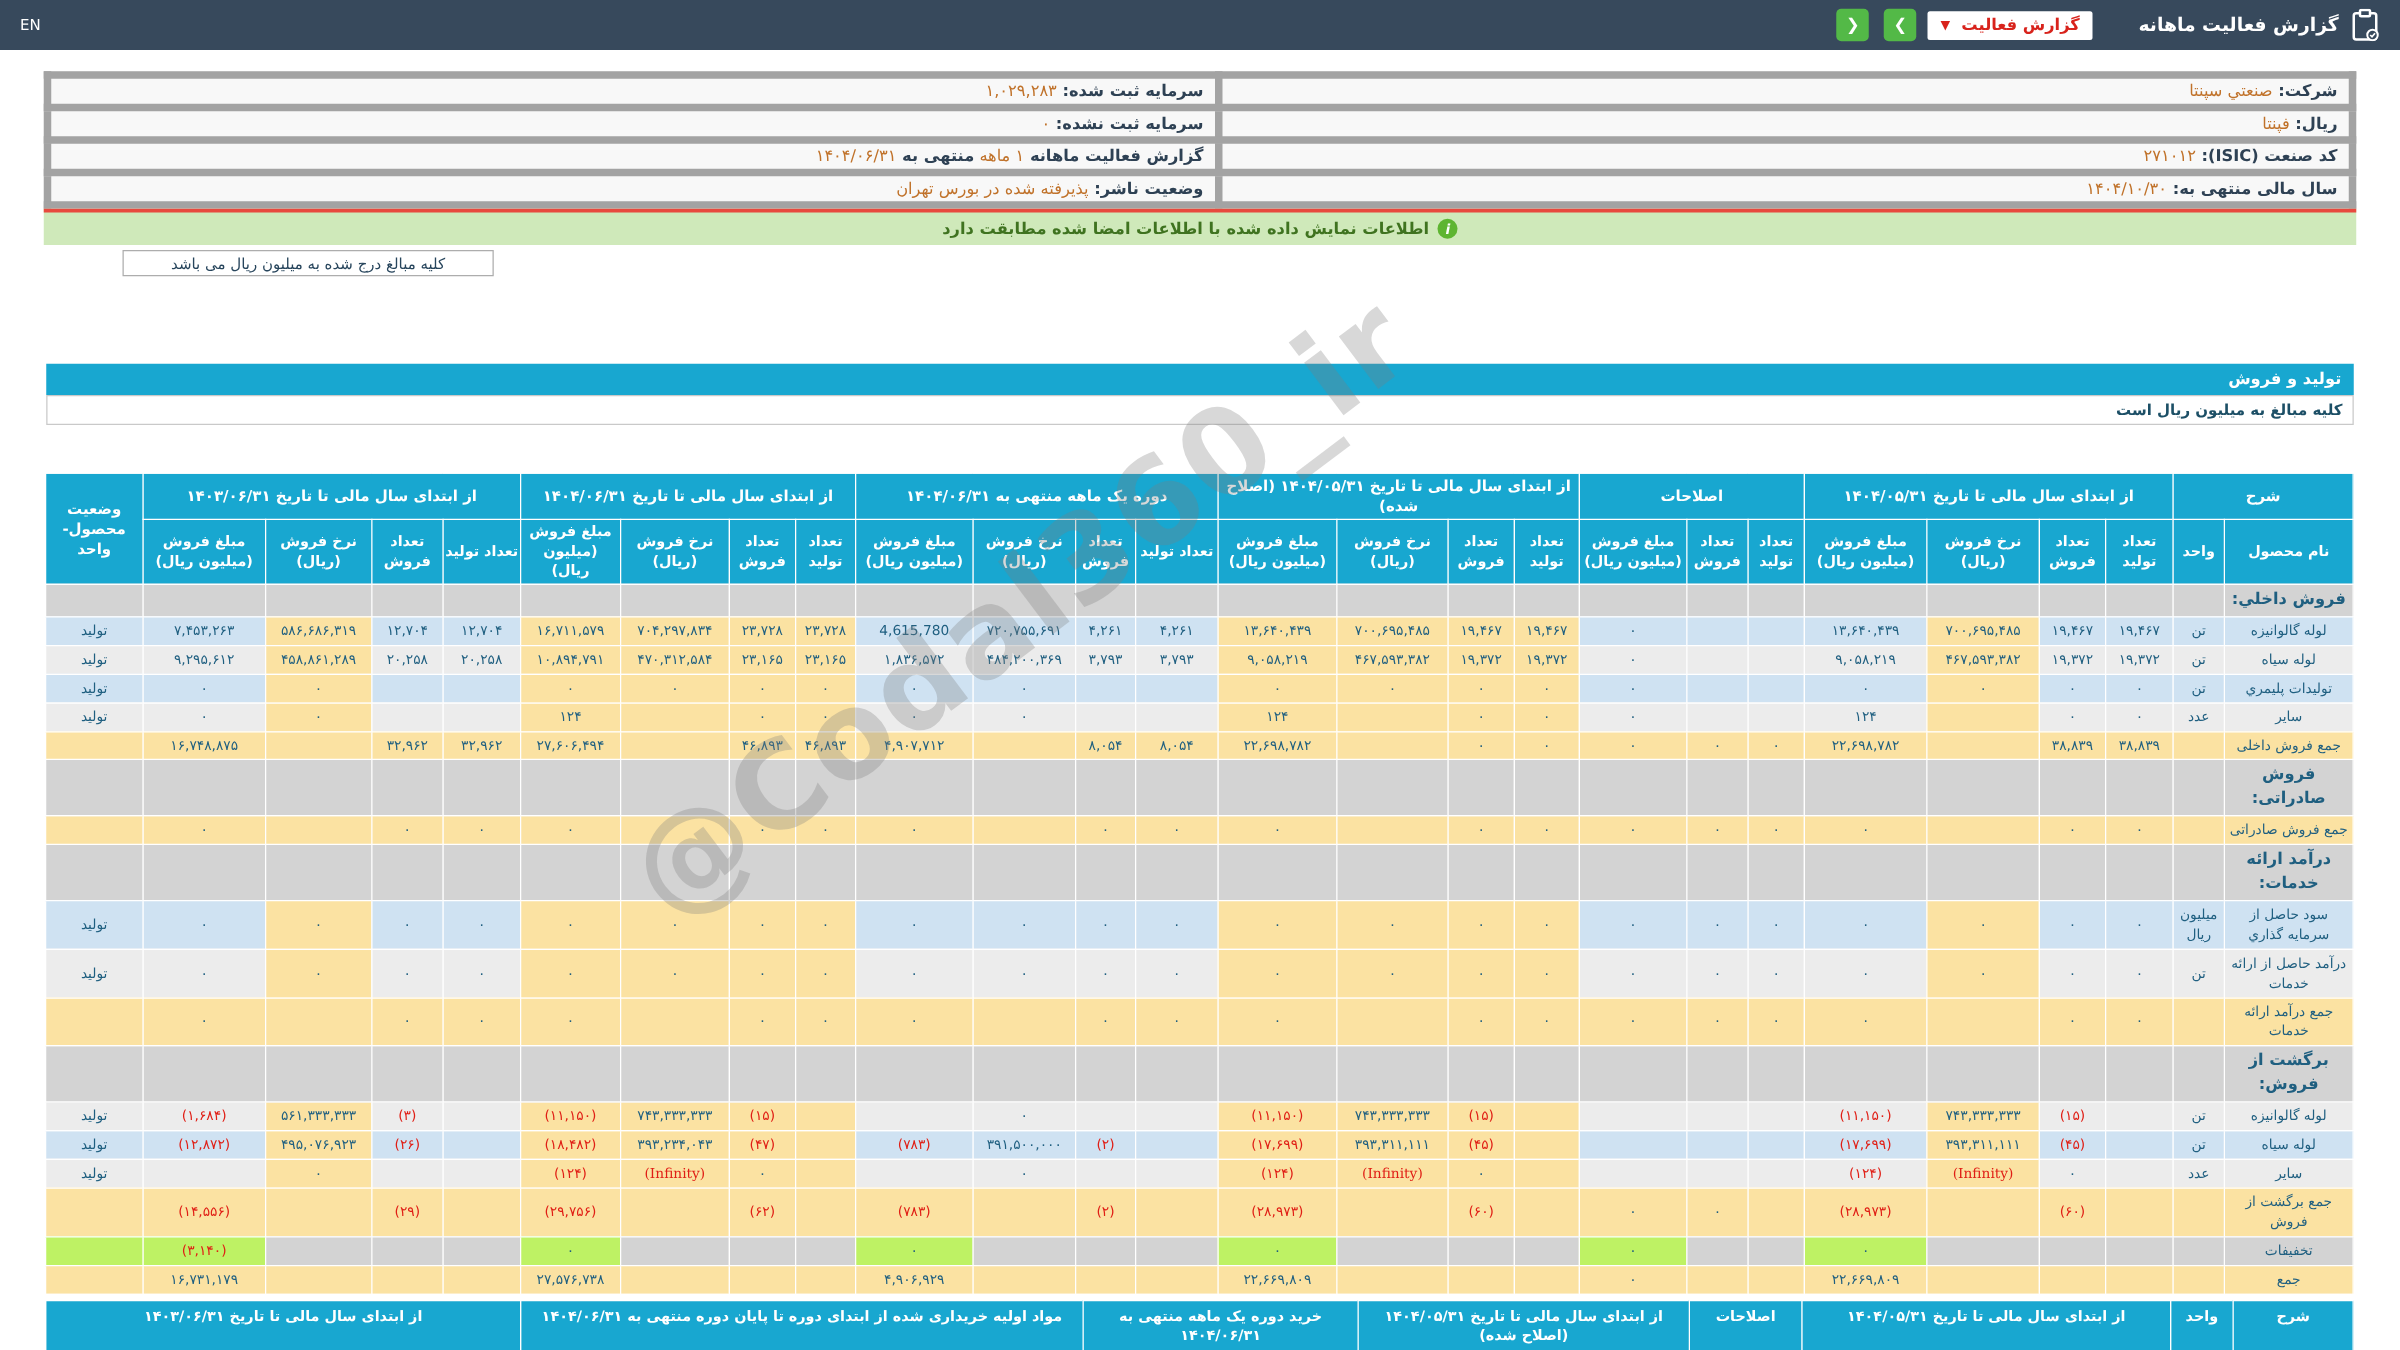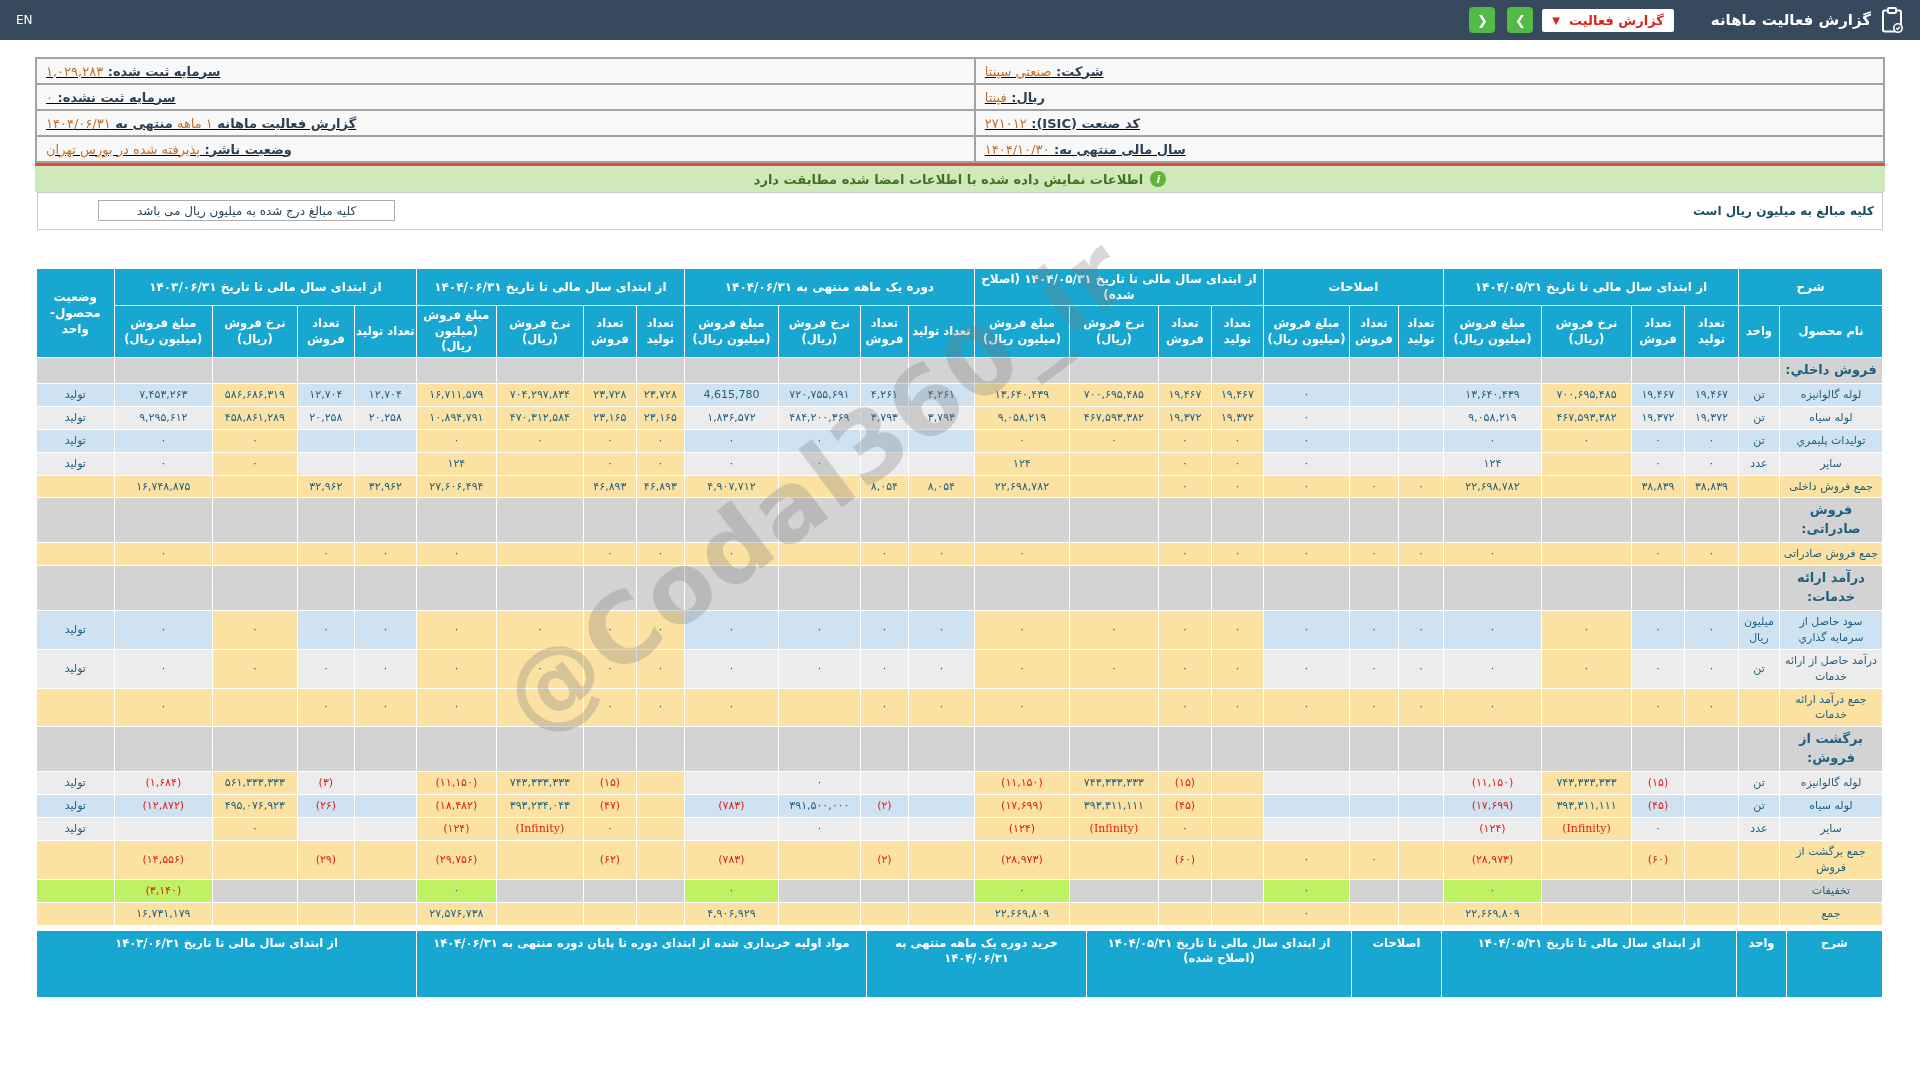--- a/index.html
+++ b/index.html
@@ -18,38 +18,38 @@
          gap:9px; cursor:pointer; margin-right:28px;}
   .chip .chev{ font-size:10px; color:#d8231c; }
   .navbtn{ width:26px; height:26px; background:#53b947; border-radius:4px; color:#fff;
            display:flex; align-items:center; justify-content:center; font-size:13px;
            font-weight:bold; cursor:pointer; }
   .navbtn + .navbtn{ margin-right:3px; }
   .en{ color:#fff; font-size:12px; margin-right:auto; cursor:pointer; }
   
   .info-wrap{ margin:17px 35px 0 35px; }
   .info-table{ width:100%; border-collapse:collapse; background:#f8f8f8; font-size:13px; }
-  .info-table td{ border:2px solid #a3a3a3; height:26px; padding:0 9px; text-align:left;text-decoration:underline; }
+  .info-table td{ border:6px solid #a3a3a3; height:26px; padding:0 9px; text-align:right; }
   .info-table td.left-cell{ width:50.8%; }
   .lab{ color:#2e4154; font-weight:600; }
   .val{ color:#c0722a; }
   .sig{ margin:0 35px; background:#cfe9ba; border-top:3px solid #e8493e; height:29px;
         display:flex; align-items:center; justify-content:center; gap:7px;
         color:#3f7320; font-weight:bold; font-size:13px; }
   .infoicon{ width:16px; height:16px; border-radius:50%; background:#5eb531; color:#fff;
              font-size:11px; font-weight:bold; font-style:italic; display:flex;
              align-items:center; justify-content:center; }
   .million-box{ position:absolute; left:98px; top:200px; width:297px; height:21px;
                 border:1px solid #adadad; background:#fff; display:flex; align-items:center;
                 justify-content:center; font-size:12px; color:#27455c; }
   
   .main{ margin:0 37px; }
   .secbar{ margin-top:95px; height:25px; background:#18a7d0; color:#fff; font-weight:bold;
            font-size:13px; display:flex; align-items:center; padding:0 10px; }
-  .noterow{ height:38px; border:1px solid #c9c9c9; background:#fff; display:flex;
+  .noterow{ height:24px; border:1px solid #c9c9c9; background:#fff; display:flex;
             align-items:center; padding:1px 8px; font-size:12px; font-weight:bold; color:#1c4f66; }
   
   table.data{ margin-top:38px; border-collapse:collapse; table-layout:fixed; width:1846px;
               font-size:11px; }
   table.data thead th{ background:#18a7d0; color:#fff; border:1px solid #ffffff;
                        font-weight:bold; padding:2px 1px; line-height:1.35; }
   table.data thead tr.grp th{ font-size:12px; height:28px; }
   table.data thead tr.sub th{ font-size:11.5px; height:40px; }
   table.data tbody td{ border:1px solid #ffffff; padding:3px 2px; text-align:center;
                        color:#1f5f80; line-height:1.45; }
@@ -118,20 +118,21 @@
 </div>
 
 <div class="sig">
   <span class="infoicon">i</span>
   <span>اطلاعات نمایش داده شده با اطلاعات امضا شده مطابقت دارد</span>
 </div>
 
 <div class="million-box">کلیه مبالغ درج شده به میلیون ریال می باشد</div>
 
 <div class="main">
+  <div class="secbar">تولید و فروش</div>
   <div class="noterow">کلیه مبالغ به میلیون ریال است</div>
 
   <table class="data">
     <colgroup>
         <col style="width: 103px;">
         <col style="width: 41px;">
         <col style="width: 54px;">
         <col style="width: 53px;">
         <col style="width: 90px;">
         <col style="width: 98px;">

